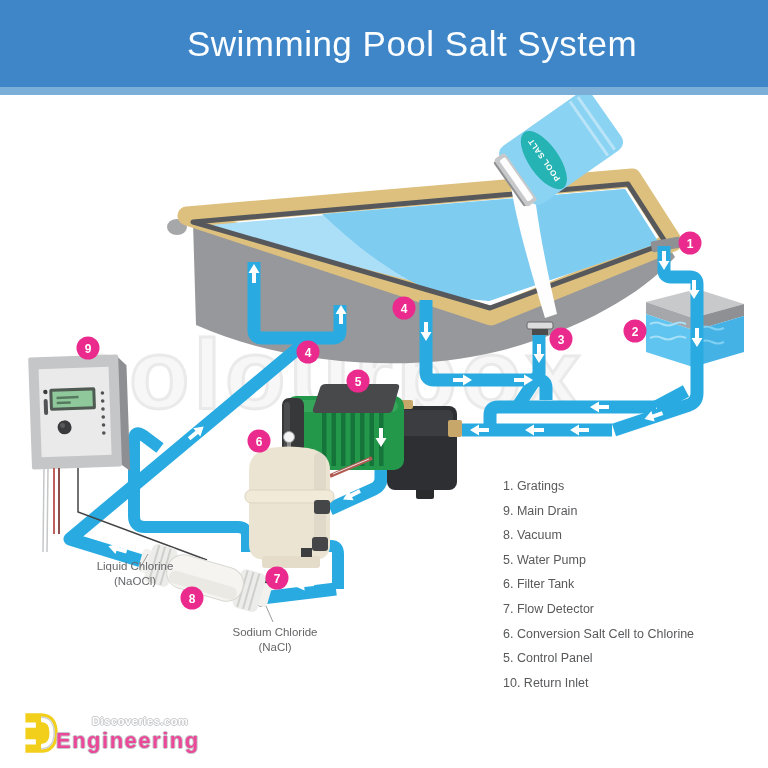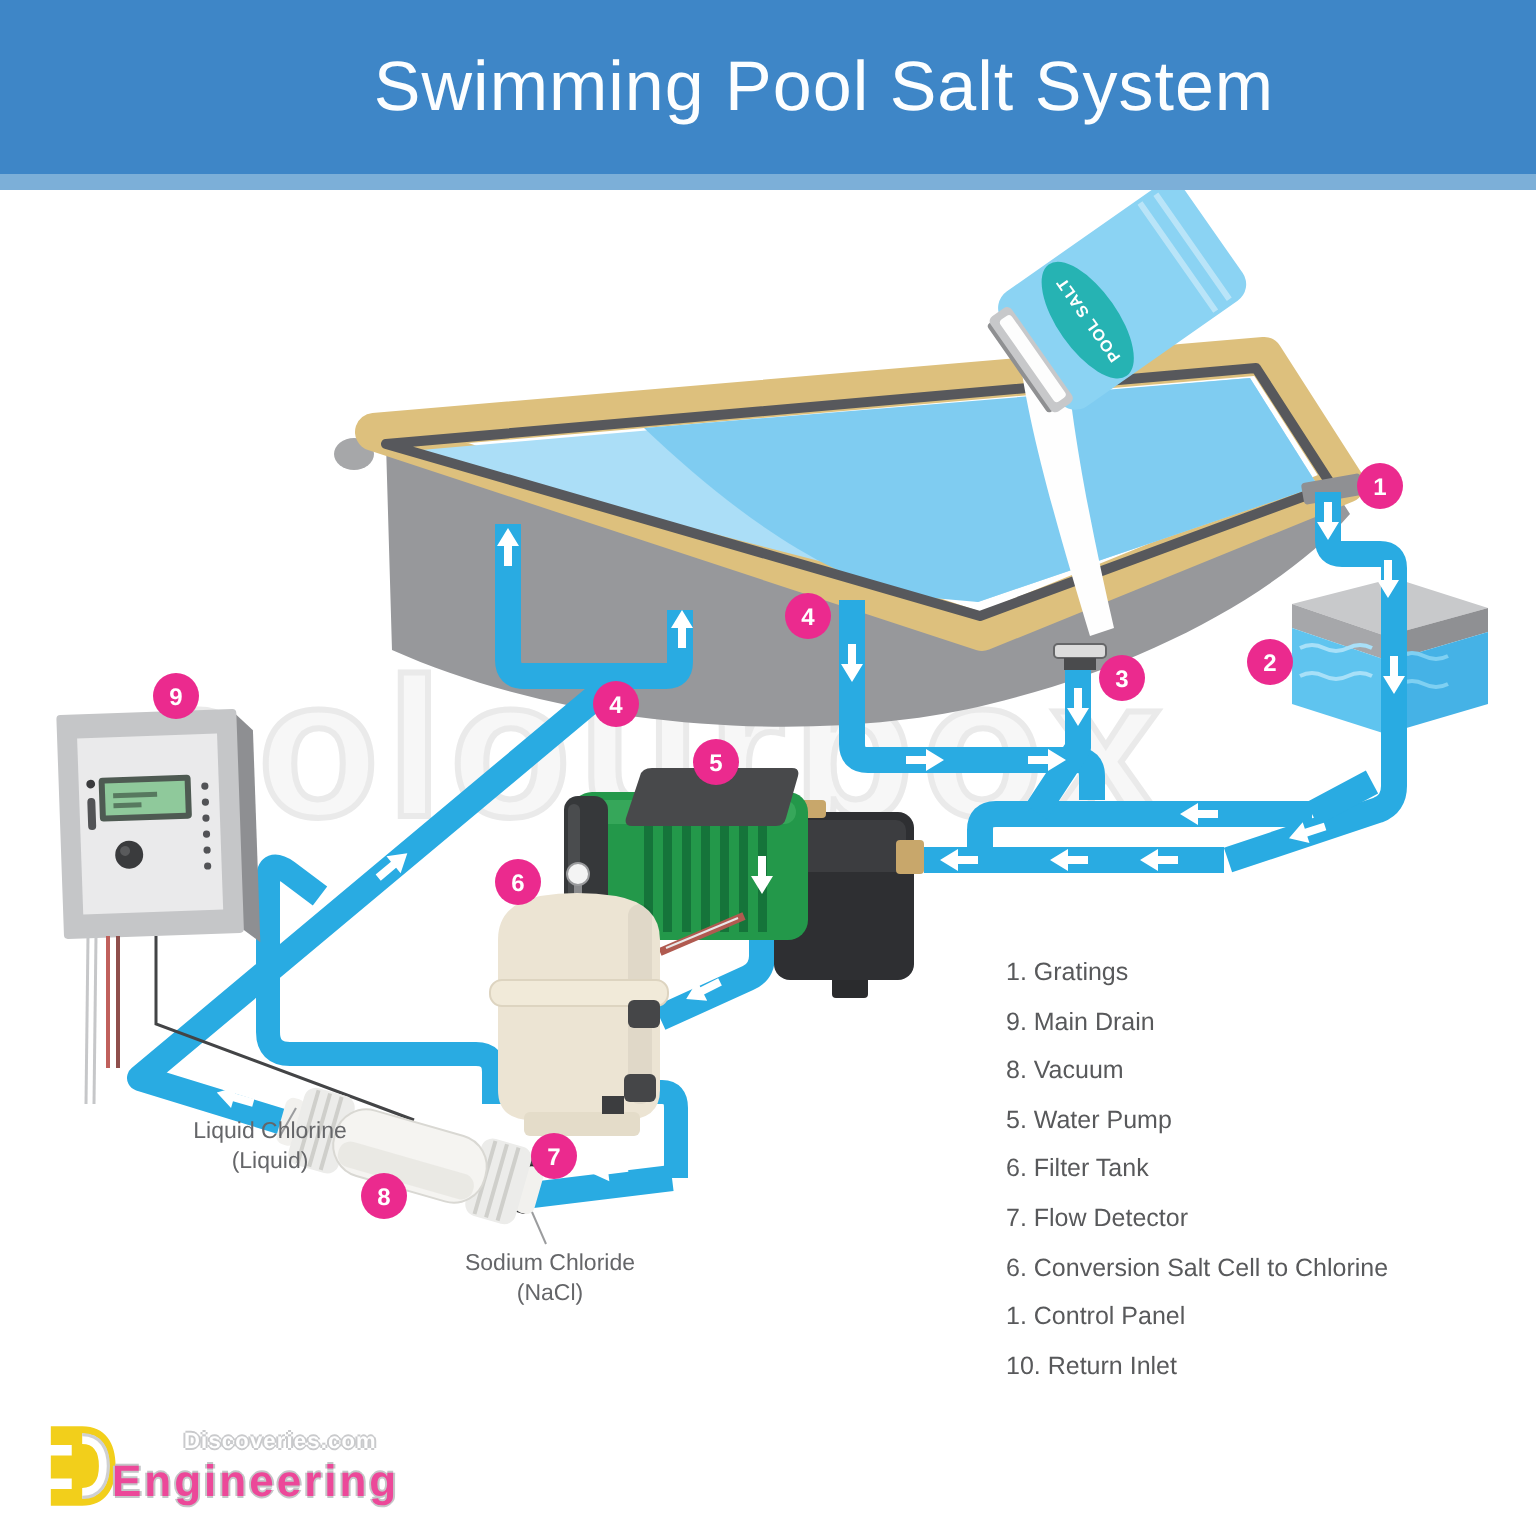--- a/index.html
+++ b/index.html
@@ -219,21 +219,21 @@
       <use href="#arr" transform="translate(305,585) rotate(173)"></use>
       <use href="#arr" transform="translate(118,549) rotate(196)"></use>
       <use href="#arr" transform="translate(196,433) rotate(320)"></use>
       <use href="#arr" transform="translate(254,274) rotate(270)"></use>
       <use href="#arr" transform="translate(341,315) rotate(270)"></use>
     </g>
   </svg>
 
   <div class="chem" id="chem-liquid">
     <div>Liquid Chlorine</div>
-    <div>(Liquid)</div>
+    <div>(NaOCl)</div>
   </div>
   <div class="chem" id="chem-sodium">
     <div>Sodium Chloride</div>
     <div>(NaCl)</div>
   </div>
 
   <div>
 
       <div class="marker" style="left: 690px; top: 243px;">
         <span>1</span>
@@ -286,21 +286,21 @@
       <div class="legend-item">8. Vacuum</div>
 
       <div class="legend-item">5. Water Pump</div>
 
       <div class="legend-item">6. Filter Tank</div>
 
       <div class="legend-item">7. Flow Detector</div>
 
       <div class="legend-item">6. Conversion Salt Cell to Chlorine</div>
 
-      <div class="legend-item">1. Control Panel</div>
+      <div class="legend-item">5. Control Panel</div>
 
       <div class="legend-item">10. Return Inlet</div>
     </div>
 
   <div class="logo">
     <svg class="logo-icon" width="46" height="46" viewBox="0 0 40 44">
       <path d="M7,3 H22 C33,3 38,11 38,22 C38,33 33,41 22,41 H7 V33 H17 V28 H7 V17 H17 V12 H7 Z" fill="#f2cf1b"></path>
       <path d="M22,9 C30,9 32.5,15 32.5,22 C32.5,29 30,35 22,35" fill="none" stroke="#ffffff" stroke-width="5"></path>
       <path d="M22,7 C31,7 34.5,14 34.5,22 C34.5,30 31,37 22,37" fill="none" stroke="#cfd0d2" stroke-width="1.5"></path>
     </svg>

